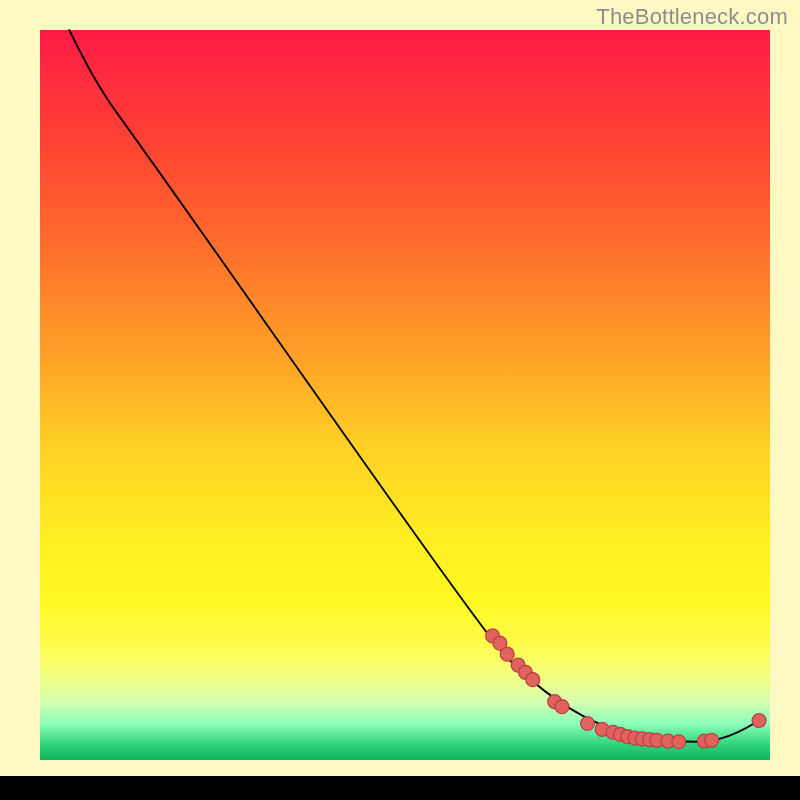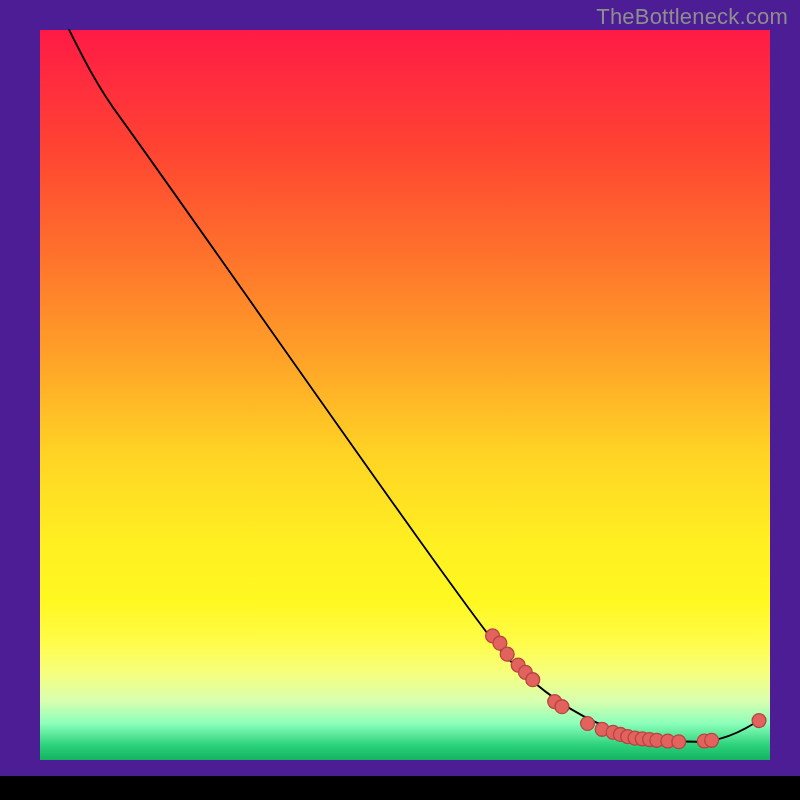--- a/index.html
+++ b/index.html
@@ -1,17 +1,17 @@
 <!DOCTYPE html>
 <html><head>
 <meta charset="utf-8">
 <style>
   * { margin: 0; padding: 0; box-sizing: border-box; }
   html, body { width: 800px; height: 800px; overflow: hidden; background: #000; font-family: Arial, Helvetica, sans-serif; }
-  .stage { position: relative; width: 800px; height: 776px; background: #4c1d95; }
+  .stage { position: relative; width: 800px; height: 776px; background: #fef9c3; }
   .attribution {
     position: absolute;
     top: 4px;
     right: 12px;
     color: #8e8e8e;
     font-size: 22px;
     letter-spacing: 0.2px;
     font-weight: 400;
   }
   .plot-area {

